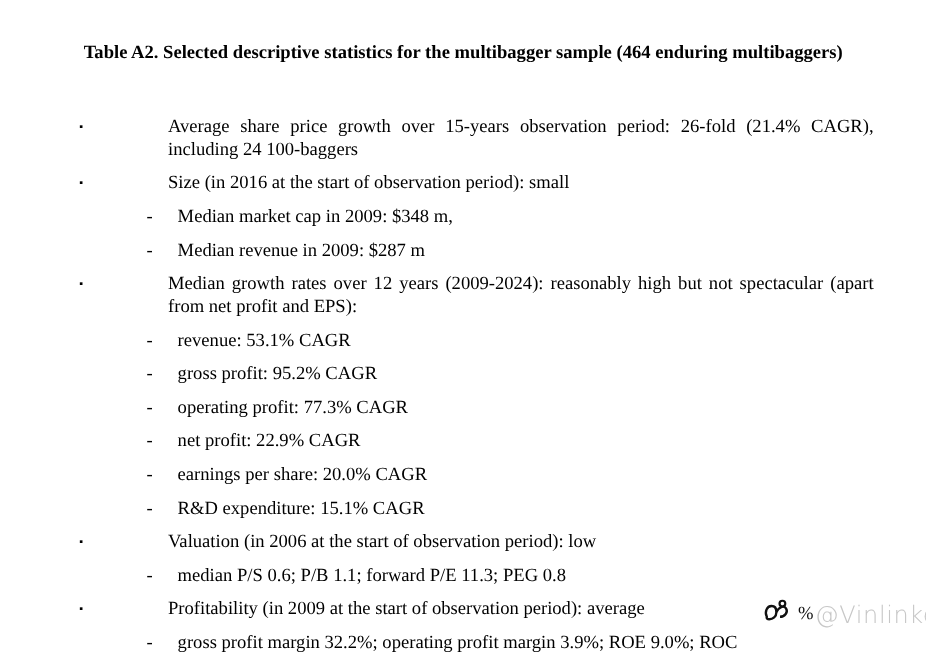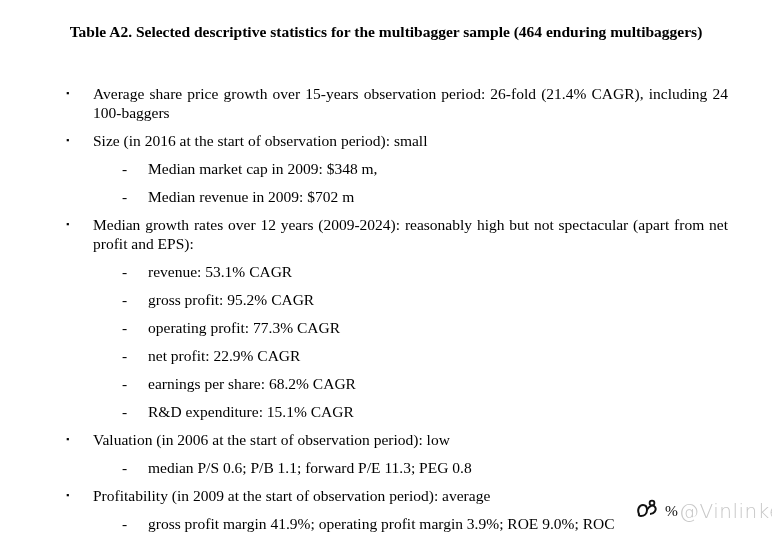--- a/index.html
+++ b/index.html
@@ -7,21 +7,21 @@
   .page {
     position: relative;
     width: 772px;
     height: 544px;
     background: #ffffff;
     color: #000000;
     font-family: "Liberation Serif", serif;
     overflow: hidden;
   }
   .title {
-    padding-top: 22px;
+    padding-top: 34px;
     text-align: center;
     font-weight: bold;
     font-size: 15.5px;
     line-height: 19px;
   }
   .content {
     margin-top: 43px;
     padding-left: 66px;
     padding-right: 44px;
   }
@@ -37,21 +37,21 @@
     font-size: 9px;
     line-height: 19px;
   }
   .li.level2 { margin-left: 56px; }
   .li.level2 .marker {
     width: 26px;
     flex: 0 0 26px;
     line-height: 19px;
   }
   .li-text { flex: 1 1 auto; }
-  .li.level1 .li-text { text-align: justify; }
+  .li.level1 .li-text { text-align: justify; margin-left: 47px; }
   .li.nowrap { white-space: nowrap; }
   .li.nowrap .li-text { overflow: visible; }
   .watermark {
     position: absolute;
     left: 636px;
     top: 498px;
     display: flex;
     align-items: center;
     white-space: nowrap;
   }
@@ -89,21 +89,21 @@
     <span class="li-text">Size (in 2016 at the start of observation period): small</span>
   </div>
 
   <div class="li level2">
     <span class="marker">-</span>
     <span class="li-text">Median market cap in 2009: $348 m,</span>
   </div>
 
   <div class="li level2">
     <span class="marker">-</span>
-    <span class="li-text">Median revenue in 2009: $702 m</span>
+    <span class="li-text">Median revenue in 2009: $287 m</span>
   </div>
 
   <div class="li level1">
     <span class="marker">▪</span>
     <span class="li-text">Median growth rates over 12 years (2009-2024): reasonably high but not spectacular (apart from net profit and EPS):</span>
   </div>
 
   <div class="li level2">
     <span class="marker">-</span>
     <span class="li-text">revenue: 53.1% CAGR</span>
@@ -119,21 +119,21 @@
     <span class="li-text">operating profit: 77.3% CAGR</span>
   </div>
 
   <div class="li level2">
     <span class="marker">-</span>
     <span class="li-text">net profit: 22.9% CAGR</span>
   </div>
 
   <div class="li level2">
     <span class="marker">-</span>
-    <span class="li-text">earnings per share: 68.2% CAGR</span>
+    <span class="li-text">earnings per share: 20.0% CAGR</span>
   </div>
 
   <div class="li level2">
     <span class="marker">-</span>
     <span class="li-text">R&amp;D expenditure: 15.1% CAGR</span>
   </div>
 
   <div class="li level1">
     <span class="marker">▪</span>
     <span class="li-text">Valuation (in 2006 at the start of observation period): low</span>
@@ -144,21 +144,21 @@
     <span class="li-text">median P/S 0.6; P/B 1.1; forward P/E 11.3; PEG 0.8</span>
   </div>
 
   <div class="li level1">
     <span class="marker">▪</span>
     <span class="li-text">Profitability (in 2009 at the start of observation period): average</span>
   </div>
 
   <div class="li level2 nowrap">
     <span class="marker">-</span>
-    <span class="li-text">gross profit margin 41.9%; operating profit margin 3.9%; ROE 9.0%; ROC</span>
+    <span class="li-text">gross profit margin 32.2%; operating profit margin 3.9%; ROE 9.0%; ROC</span>
   </div>
 </div>
 
   <div class="watermark">
     <span class="wm-logo">
       <svg width="28" height="22" viewBox="0 0 28 22">
         <path d="M3,16 C1,12 3,7 7,7 C10,7 11,9 11,12 C11,16 8,18 5,18 C3.5,18 2.5,17.2 3,16 Z" fill="none" stroke="#111111" stroke-width="2"></path>
         <path d="M11,12 C13,8 17,6 19,9 C21,12 18,16 14,16" fill="none" stroke="#111111" stroke-width="2"></path>
         <circle cx="16" cy="5" r="2.4" fill="none" stroke="#111111" stroke-width="1.8"></circle>
       </svg>

